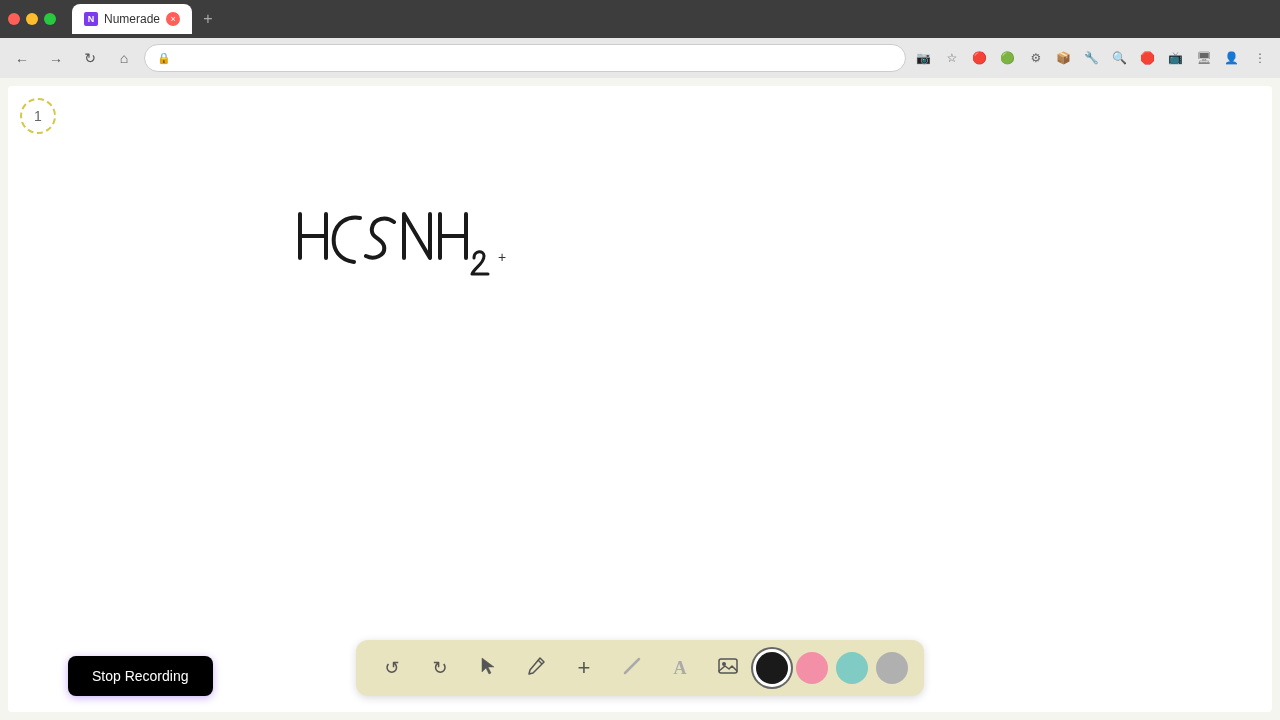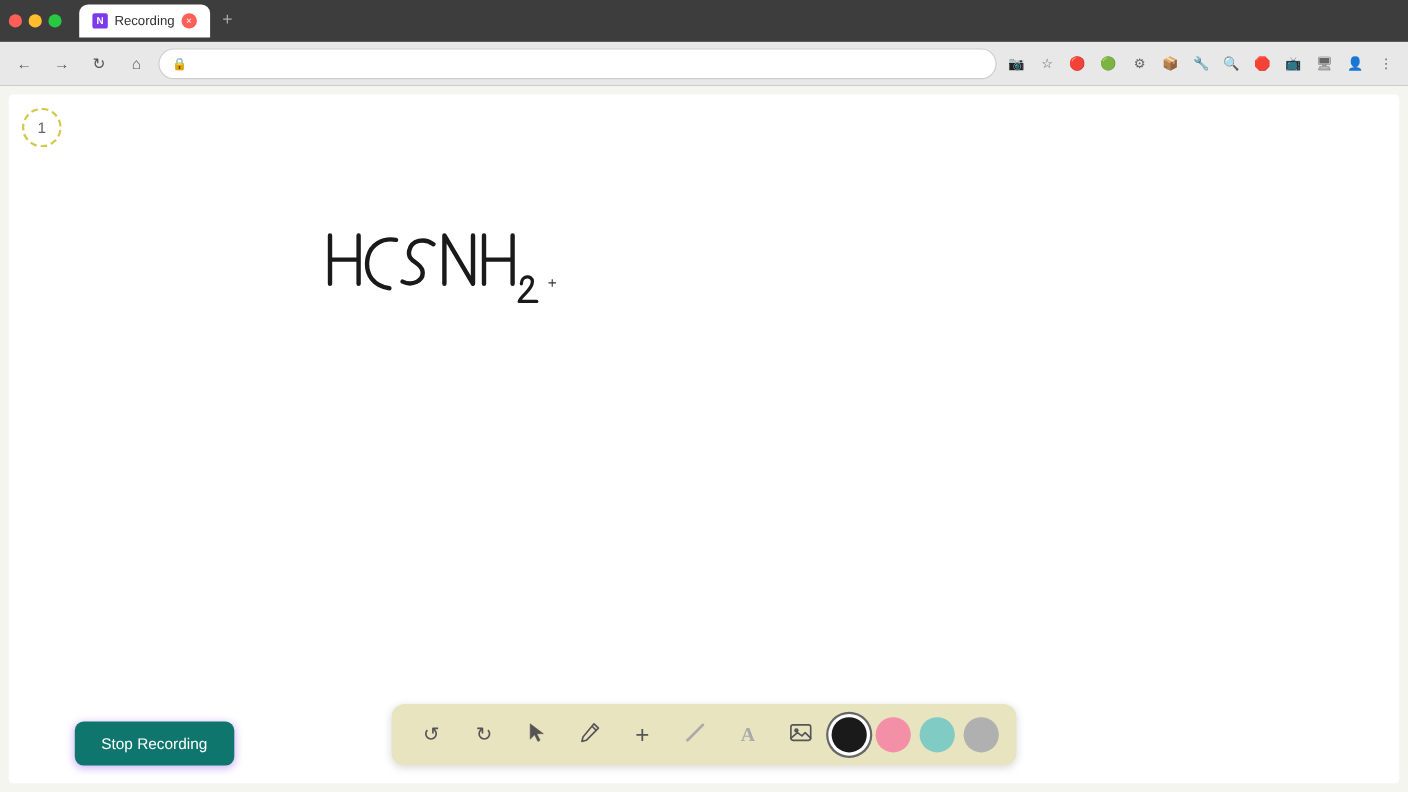--- a/index.html
+++ b/index.html
@@ -237,21 +237,21 @@
 
     .color-swatch.selected {
       box-shadow: 0 0 0 3px white, 0 0 0 5px #666;
     }
 
     
     .stop-recording-btn {
       position: absolute;
       bottom: 16px;
       left: 60px;
-      background: #0f766e;
+      background: #000000;
       color: white;
       border: none;
       border-radius: 8px;
       padding: 12px 24px;
       font-size: 14px;
       font-weight: 500;
       cursor: pointer;
       box-shadow: 0 2px 8px rgba(124,58,237,0.4);
     }
 
@@ -272,21 +272,21 @@
       <div class="traffic-light red"></div>
       <div class="traffic-light yellow"></div>
       <div class="traffic-light green"></div>
     </div>
 
     <div class="tab-bar">
       <div class="tab">
         <div class="tab-favicon">
           <span>N</span>
         </div>
-        <span>Recording</span>
+        <span>Numerade</span>
         <div class="tab-close">×</div>
       </div>
       <div class="tab-new">+</div>
     </div>
   </div>
 
   <div class="nav-bar">
     <button class="nav-btn">
       <span>←</span>
     </button>

